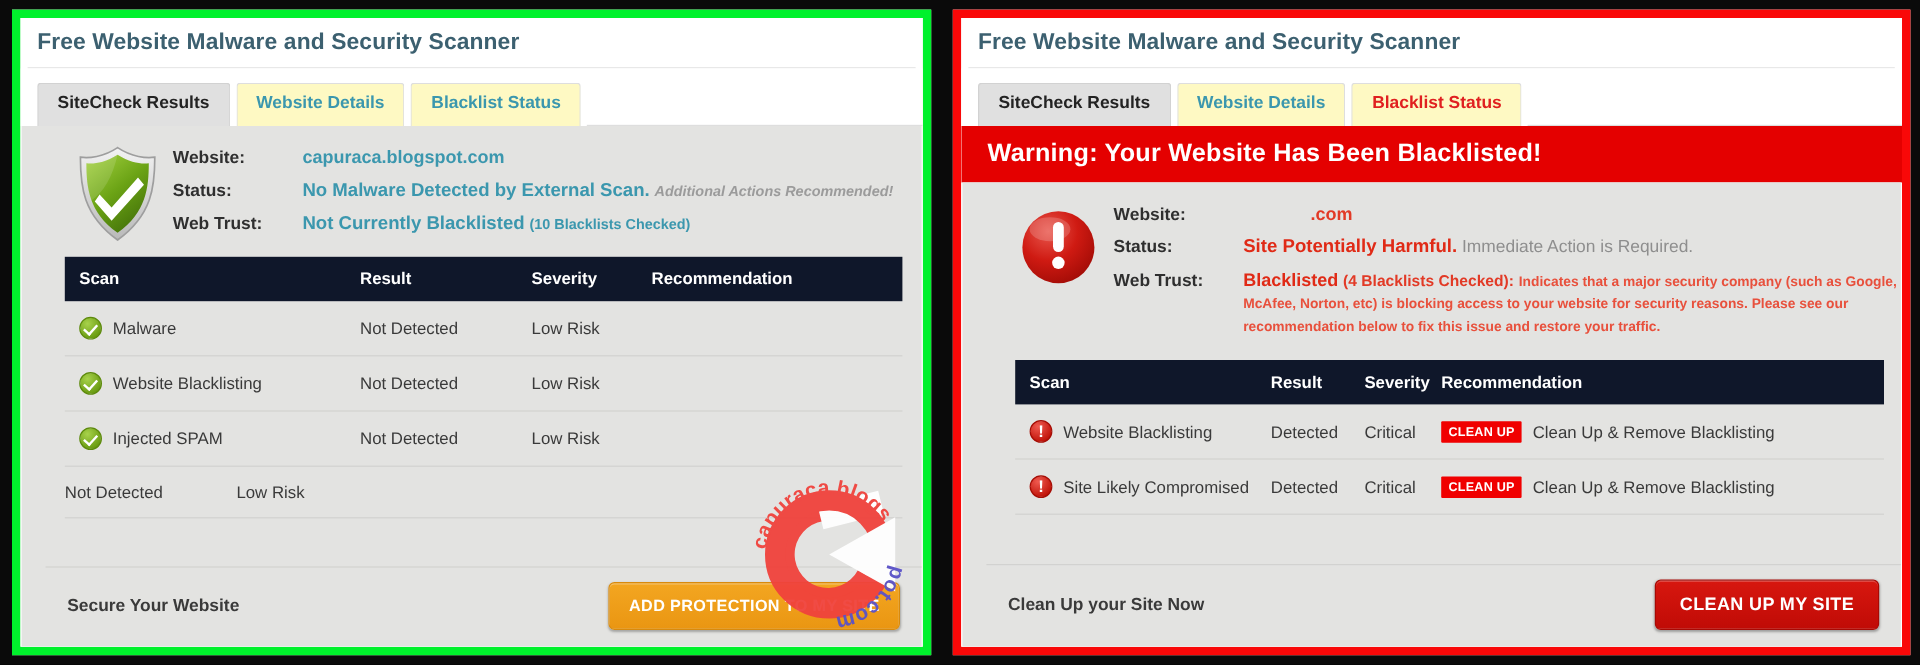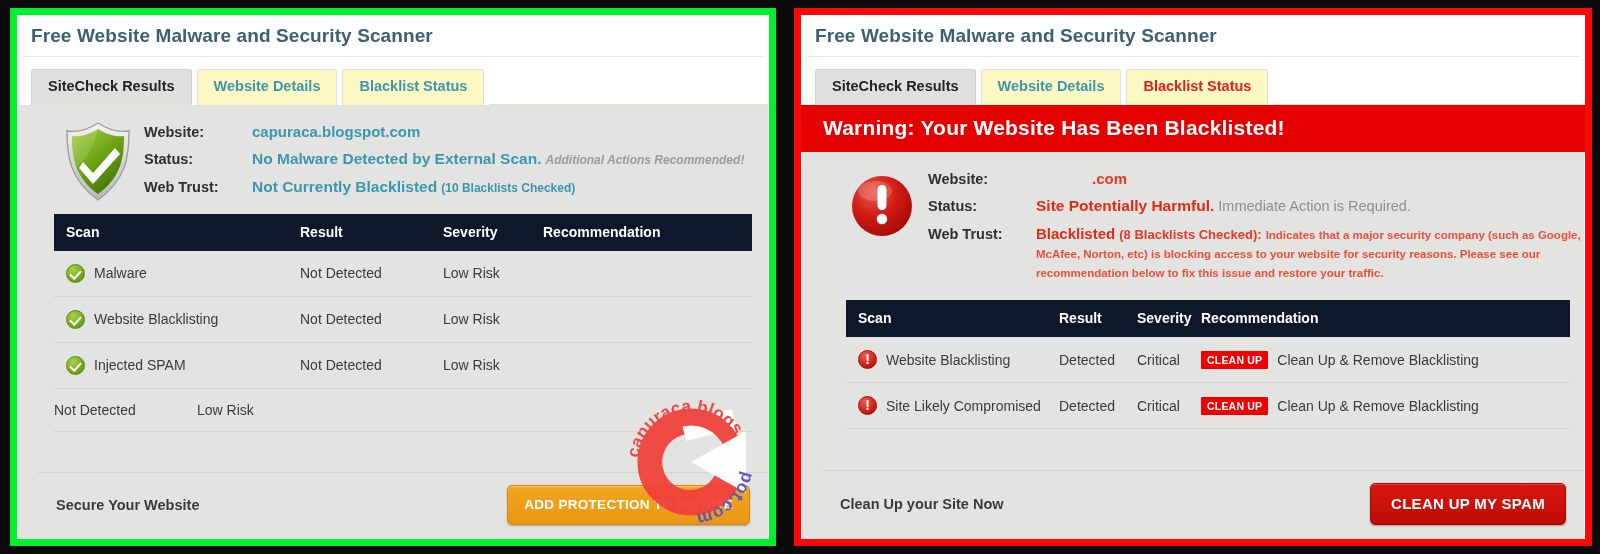--- a/index.html
+++ b/index.html
@@ -526,21 +526,21 @@
                 <div class="field-label">Status:</div>
                 <div class="field-value">
                   <span class="v-strong-red">Site Potentially Harmful.</span>
                   <span class="v-grey-note">Immediate Action is Required.</span>
                 </div>
               </div>
               <div class="field">
                 <div class="field-label wrap">Web Trust:</div>
                 <div class="field-value webtrust-block">
                   <span class="v-red-bold">Blacklisted</span>
-                  <span class="v-red-paren">(8 Blacklists Checked):</span>
+                  <span class="v-red-paren">(4 Blacklists Checked):</span>
                   <span class="v-red-small">Indicates that a major security company (such as Google, McAfee, Norton, etc) is blocking access to your website for security reasons. Please see our recommendation below to fix this issue and restore your traffic.</span>
                 </div>
               </div>
             </div>
           </div>
 
           <div class="tbl">
             <div class="thead">
               <div class="c-scan">Scan</div>
               <div class="c-res">Result</div>
@@ -571,21 +571,21 @@
               <div class="c-rec">
                 <span class="chip-cleanup">CLEAN UP</span>
                 <span>Clean Up &amp; Remove Blacklisting</span>
               </div>
             </div>
           </div>
 
           <div class="foot">
             <div class="foot-label">Clean Up your Site Now</div>
             <div class="foot-spacer"></div>
-            <div class="btn-red">CLEAN UP MY SPAM</div>
+            <div class="btn-red">CLEAN UP MY SITE</div>
           </div>
 
         </div>
       </div>
     </div>
   </div>
 
 </div>
 
 </body></html>

